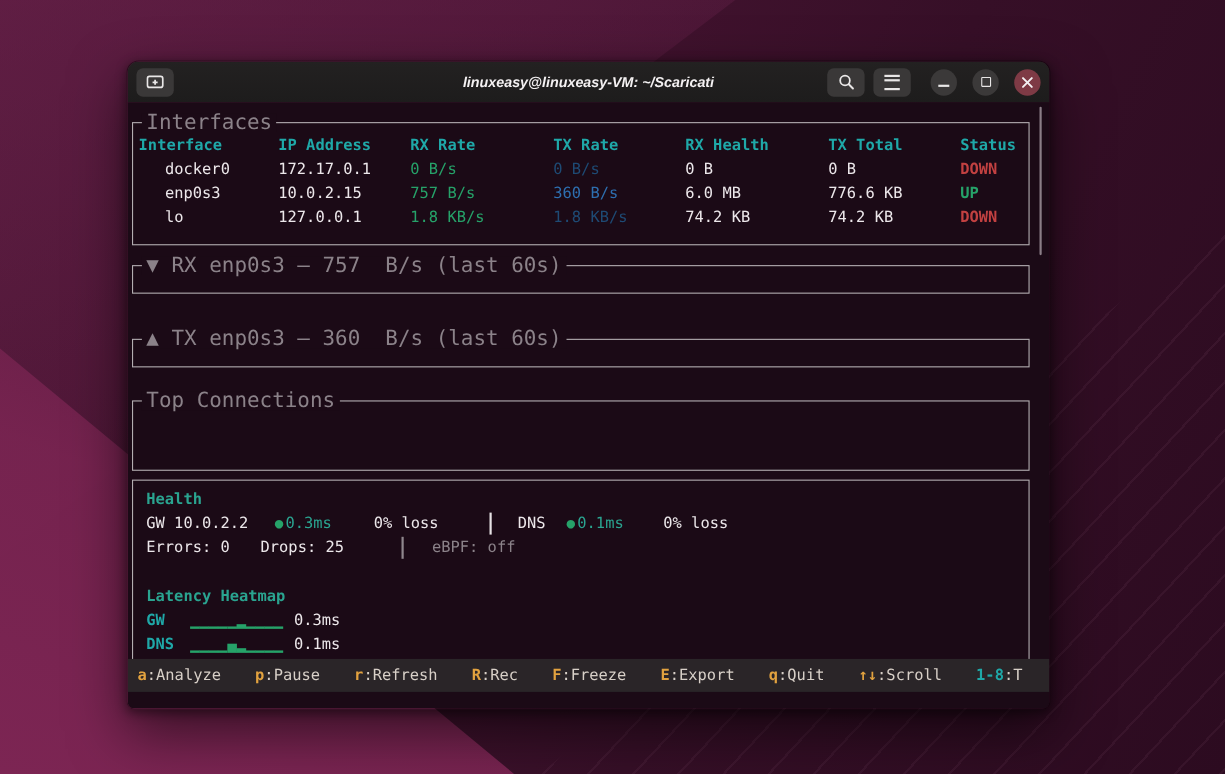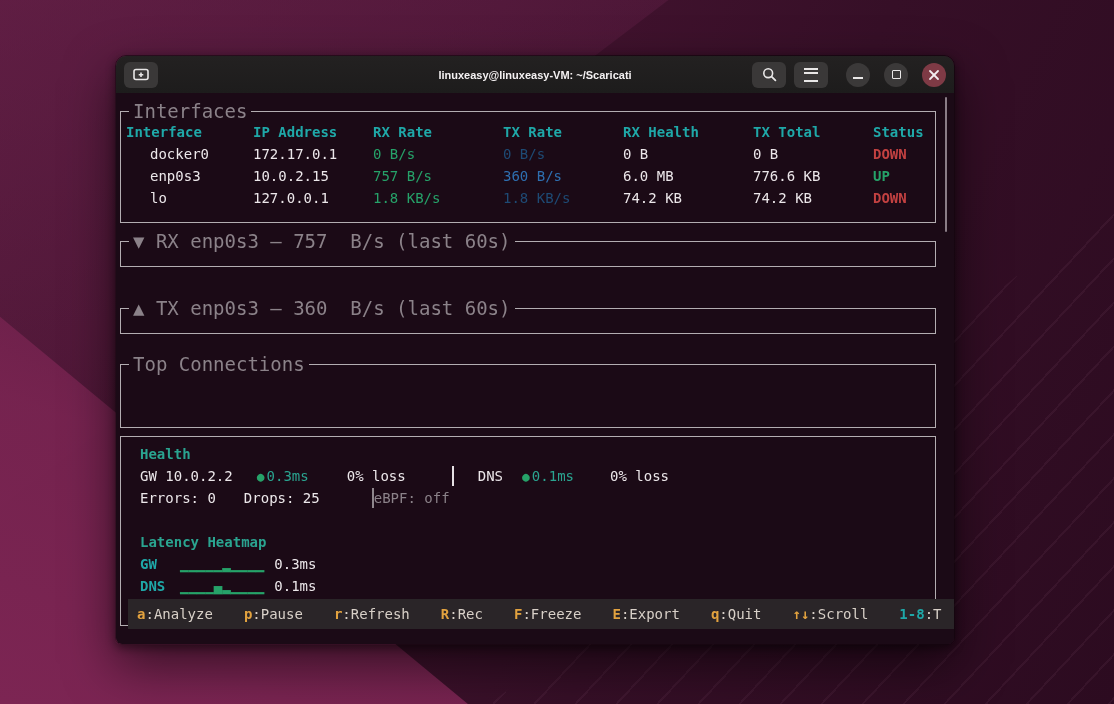--- a/index.html
+++ b/index.html
@@ -24,21 +24,21 @@
     box-shadow:0 20px 50px rgba(0,0,0,.55),0 3px 10px rgba(0,0,0,.45);
     border:1px solid rgba(0,0,0,.55);box-sizing:border-box;}
 
   .titlebar{height:37px;background:linear-gradient(var(--titlebar-bg,#232121),#1d1c1c);
     display:flex;align-items:center;padding:0 8px;position:relative;
     font-family:"Liberation Sans",sans-serif;}
   .tb-btn{height:26px;min-width:34px;border:none;border-radius:6px;
     background:var(--titlebar-btn,#3a3838);display:flex;align-items:center;justify-content:center;
     cursor:default;padding:0;}
   .tb-title{position:absolute;left:50%;top:50%;transform:translate(-50%,-50%);
-    color:#f4f1f2;font-size:11px;font-weight:700;white-space:nowrap;}
+    color:#f4f1f2;font-size:13px;font-weight:700;white-space:nowrap;font-style:italic;}
   .tb-right{margin-left:auto;display:flex;align-items:center;gap:8px;}
   .tb-circle{width:24px;height:24px;border-radius:50%;border:none;background:#3b3939;
     display:flex;align-items:center;justify-content:center;padding:0;cursor:default;}
   .tb-circle.close{background:var(--close-btn,#7e3a45);}
   .win-controls{display:flex;align-items:center;gap:14px;margin-left:10px;}
   .icon-min{display:block;width:10px;height:0;border-bottom:2px solid #e9e7e7;margin-top:7px;}
   .icon-max{display:block;width:9px;height:9px;border:1.5px solid #e9e7e7;border-radius:1px;box-sizing:border-box;}
   .icon-burger{display:block;width:14px;height:10px;
     border-top:2px solid #e9e7e7;border-bottom:2px solid #e9e7e7;position:relative;}
   .icon-burger::after{content:"";position:absolute;left:0;right:0;top:2px;height:2px;background:#e9e7e7;}
@@ -64,38 +64,38 @@
   .c-up{color:var(--green,#26a269);font-weight:700;}
   .c-down{color:var(--red,#c24141);font-weight:700;}
 
   .panel.spark{height:26px;}
   .panel.spark.rx{margin-top:18px;}
   .panel.spark.tx{margin-top:41px;}
 
   .panel.connections{margin-top:30px;height:64px;padding:12px 5px 0 5px;}
   .conn-grid{display:grid;grid-template-columns:174px 70px 140px 1fr;grid-auto-rows:22px;align-items:center;}
 
-  .panel.health{margin-top:8px;height:190px;padding:6px 5px 0 19px;}
+  .panel.health{margin-top:8px;height:190px;padding:6px 5px 0 12px;}
   .health-line{height:22px;display:flex;align-items:center;white-space:pre;}
   .h-title{color:var(--teal,#2aa490);font-weight:700;}
   .c-teal{color:var(--teal,#2aa490);}
   .c-gray{color:var(--gray,#8b8289);}
   .dot{color:var(--green,#26a269);font-size:13px;}
   .vsep{display:inline-block;width:2px;height:20px;background:#e6e1e4;}
   .vsep.dim{background:#8f878d;width:2px;}
   .g2{margin-left:2px;}  .g19{margin-left:19px;}
-  .g24{margin-left:24px;} .g26{} .g28{margin-left:28px;}
+  .g24{margin-left:24px;} .g26{margin-left:26px;} .g28{margin-left:28px;}
   .g36{margin-left:36px;} .g38{margin-left:38px;} .g46{margin-left:46px;} .g52{margin-left:52px;}
   .hm-label{display:inline-block;width:40px;color:var(--header-cyan,#1fa8a8);font-weight:700;}
   .hm-bars{color:var(--green,#26a269);letter-spacing:0;}
   .hm-val{margin-left:10px;}
   .blank{height:22px;}
 
   
-  .statusbar{position:absolute;left:12px;right:0;bottom:15px;height:30px;
+  .statusbar{position:absolute;left:0;right:0;bottom:15px;height:30px;
     background:var(--statusbar-bg,#2a2528);display:flex;align-items:center;
     padding:0 9px;gap:31px;white-space:nowrap;overflow:hidden;}
   .sb-key{color:var(--orange,#e2a23f);font-weight:700;}
   .sb-key.sb-alt{color:var(--header-cyan,#1fa8a8);}
   .sb-sep,.sb-label{color:var(--sb-label,#d8d0c8);}
 
   .scrollbar{position:absolute;right:7px;top:4px;width:2px;height:135px;
     background:#b9aeb6;opacity:.7;border-radius:1px;}
 
   svg{display:block;}

